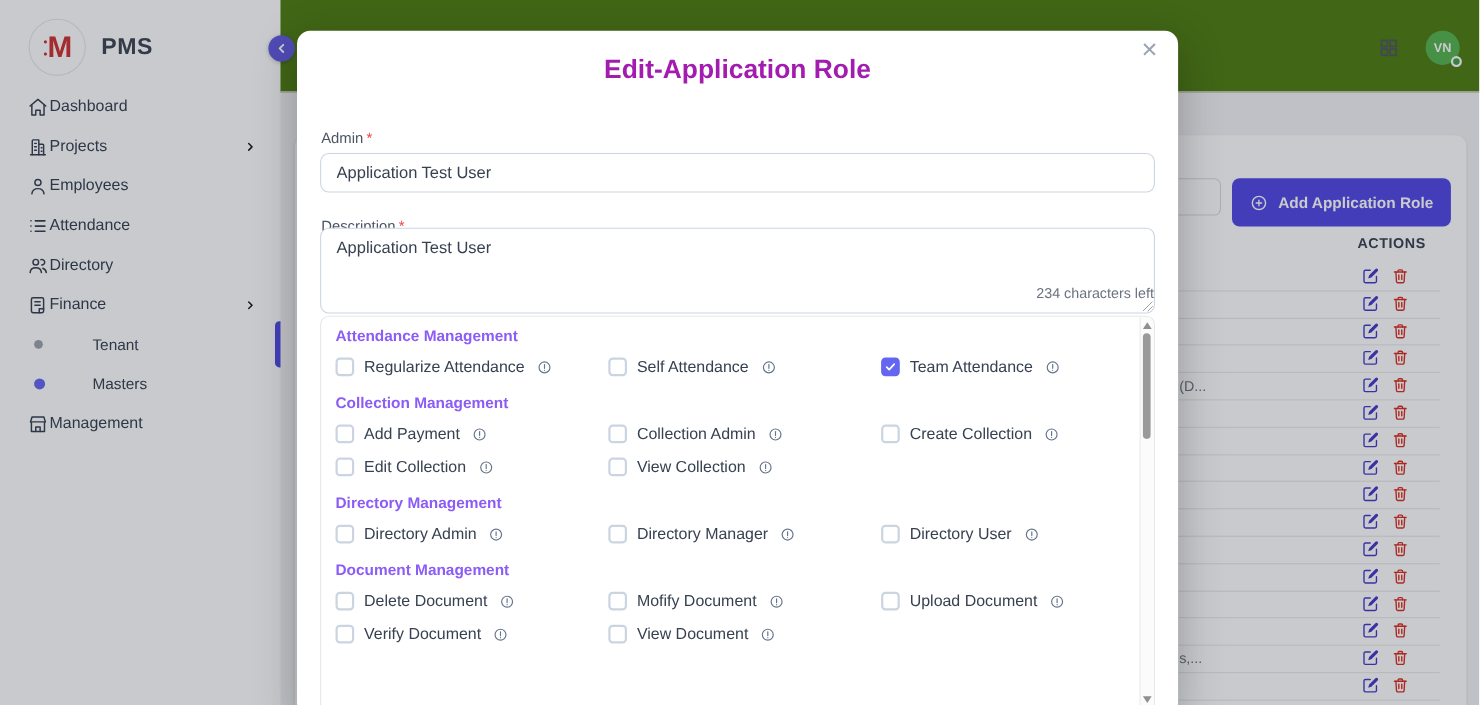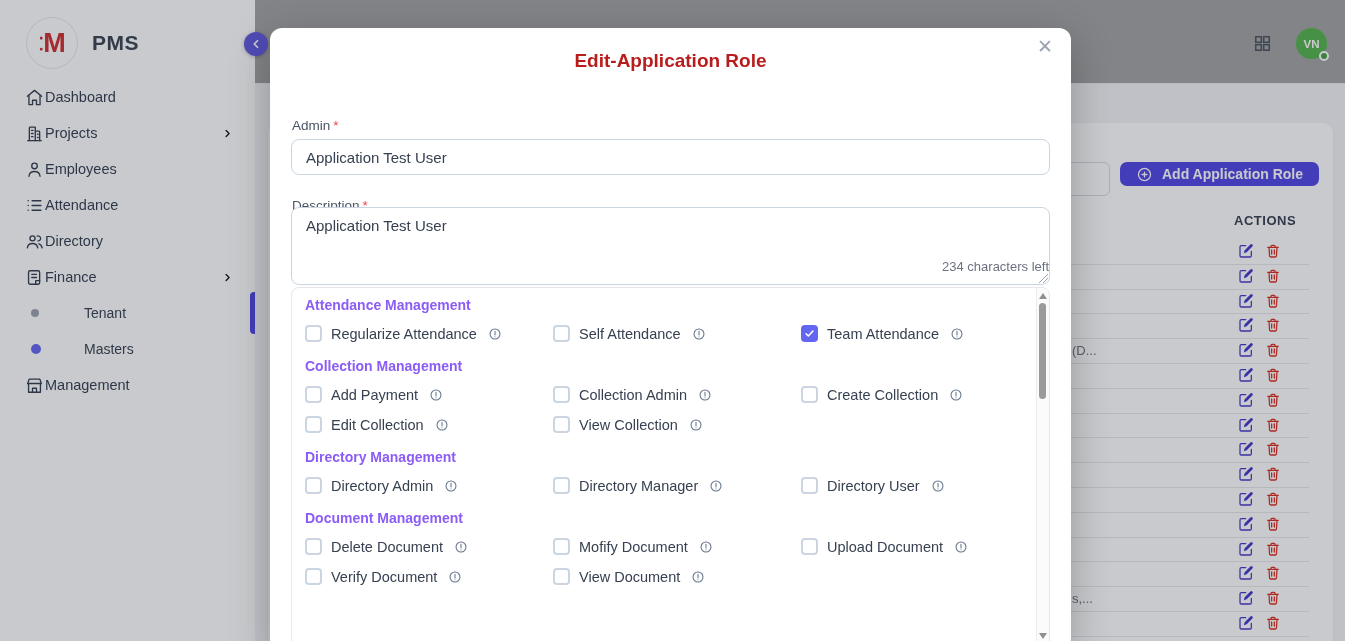--- a/index.html
+++ b/index.html
@@ -18,45 +18,45 @@
   .nav-item { display:flex; align-items:center; gap:1px; height:36px; padding:0 22px 0 25px; font-size:14.5px; color:#333f50; cursor:pointer; }
   .nav-item svg { width:19px; height:19px; flex:none; }
   .nav-item .exp { margin-left:auto; width:11px; height:11px; color:#111827; }
   .nav-item.active { margin:0 17px 0 12px; padding:0 10px 0 13px; background:#e7e7f8; border-radius:10px; color:#4f46e5; font-weight:600; }
   .nav-item.sub { padding-left:31px; font-size:14px; color:#374151; }
   .bullet { width:8px; height:8px; border-radius:50%; background:#9ca3af; margin-right:44px; flex:none; }
   .bullet.sel { width:10px; height:10px; background:#6366f1; margin-right:42px; }
   .active-indicator { position:absolute; right:0; top:292px; width:5px; height:42px; background:#4f46e5; border-radius:4px 0 0 4px; }
 
   
-  .header { position:absolute; left:255px; top:0; right:0; height:84px; background:#a3a3a3; border-bottom:1px solid #ebedf0; }
+  .header { position:absolute; left:255px; top:0; right:0; height:84px; background:#4d7c0f; border-bottom:1px solid #ebedf0; }
   .grid-icon { position:absolute; right:73px; top:34px; width:19px; height:19px; color:#4b5563; cursor:pointer; }
   .avatar { position:absolute; right:18px; top:28px; width:31px; height:31px; border-radius:50%; background:#55b54e; color:#fff; font-size:11.5px; font-weight:700; display:flex; align-items:center; justify-content:center; cursor:pointer; }
   .status-dot { position:absolute; right:-2px; bottom:-2px; width:10px; height:10px; background:#43a047; border:2px solid #fff; border-radius:50%; }
   .collapse-btn { position:absolute; left:244px; top:32px; width:24px; height:24px; border-radius:50%; background:#6159e0; color:#fff; display:flex; align-items:center; justify-content:center; z-index:5; cursor:pointer; box-shadow:0 1px 4px rgba(0,0,0,.25); }
   .collapse-btn svg { width:12px; height:12px; }
 
   
   .content-card { position:absolute; left:268px; top:123px; width:1065px; height:560px; background:#fff; border-radius:10px; box-shadow:0 1px 3px rgba(0,0,0,.08); }
   .search-input { position:absolute; left:620px; top:39px; width:222px; height:34px; border:1px solid #d7dbe0; border-radius:6px; background:#fff; }
-  .add-role-btn { position:absolute; left:852px; top:39px; height:24px; padding:0 16px; display:flex; align-items:center; gap:9px; background:#4f46e5; color:#fff; border:none; border-radius:7px; font-size:14px; font-weight:600; cursor:pointer; font-family:inherit;justify-content:center; }
+  .add-role-btn { position:absolute; left:852px; top:39px; height:44px; padding:0 16px; display:flex; align-items:center; gap:9px; background:#4f46e5; color:#fff; border:none; border-radius:7px; font-size:14px; font-weight:600; cursor:pointer; font-family:inherit;justify-content:center; }
   .add-role-btn svg { width:17px; height:17px; }
   .actions-header { position:absolute; left:966px; top:90px; font-size:13px; font-weight:700; color:#374151; letter-spacing:.04em; }
   .table-rows { position:absolute; left:12px; top:117px; width:1029px; }
   .t-row { position:relative; height:24.8px; border-bottom:1px solid #e7e8ea; }
   .row-frag { position:absolute; left:792px; top:4px; font-size:13px; color:#6b7280; }
   .row-actions { position:absolute; left:958px; top:3px; display:flex; gap:11px; }
   .act-edit { color:#4338ca; cursor:pointer; } .act-del { color:#d92d20; cursor:pointer; }
   .row-actions svg { width:16px; height:16px; display:block; }
 
   
   .overlay { position:absolute; inset:0; background:rgba(30,34,44,.24); z-index:10; }
   .modal { position:absolute; left:270px; top:28px; width:801px; height:622px; background:#fff; border-radius:12px; z-index:20; box-shadow:0 12px 40px rgba(0,0,0,.25); }
   .modal-close { position:absolute; right:18px; top:9px; font-size:19px; color:#9aa4b2; cursor:pointer; line-height:1; }
-  .modal-title { text-align:center; padding-top:22px; font-size:19px; font-weight:700; color:#b91c1c; }
+  .modal-title { text-align:center; padding-top:22px; font-size:24px; font-weight:700; color:#a21caf; }
   .f-label { position:absolute; left:22px; font-size:13.5px; color:#4b5563; }
   .req { color:#ef4444; margin-left:3px; }
   .role-label { top:90px; }
   .role-input { position:absolute; left:21px; top:111px; width:759px; height:36px; border:1px solid #cbd5e1; border-radius:8px; padding:0 14px; font-size:15px; color:#374151; font-family:inherit; outline:none; }
   .desc-label { top:170px; }
   .desc-area { position:absolute; left:21px; top:179px; width:759px; height:78px; border:1px solid #cbd5e1; border-radius:8px; padding:9px 14px; font-size:15px; color:#374151; font-family:inherit; resize:none; outline:none; }
   .resize-grip { position:absolute; left:769px; top:246px; width:9px; height:9px;
     background:linear-gradient(135deg, transparent 0 45%, #9ca3af 45% 52%, transparent 52% 70%, #9ca3af 70% 77%, transparent 77%); }
   .chars-left { position:absolute; right:22px; top:231px; font-size:13px; color:#6b7280; }
 

